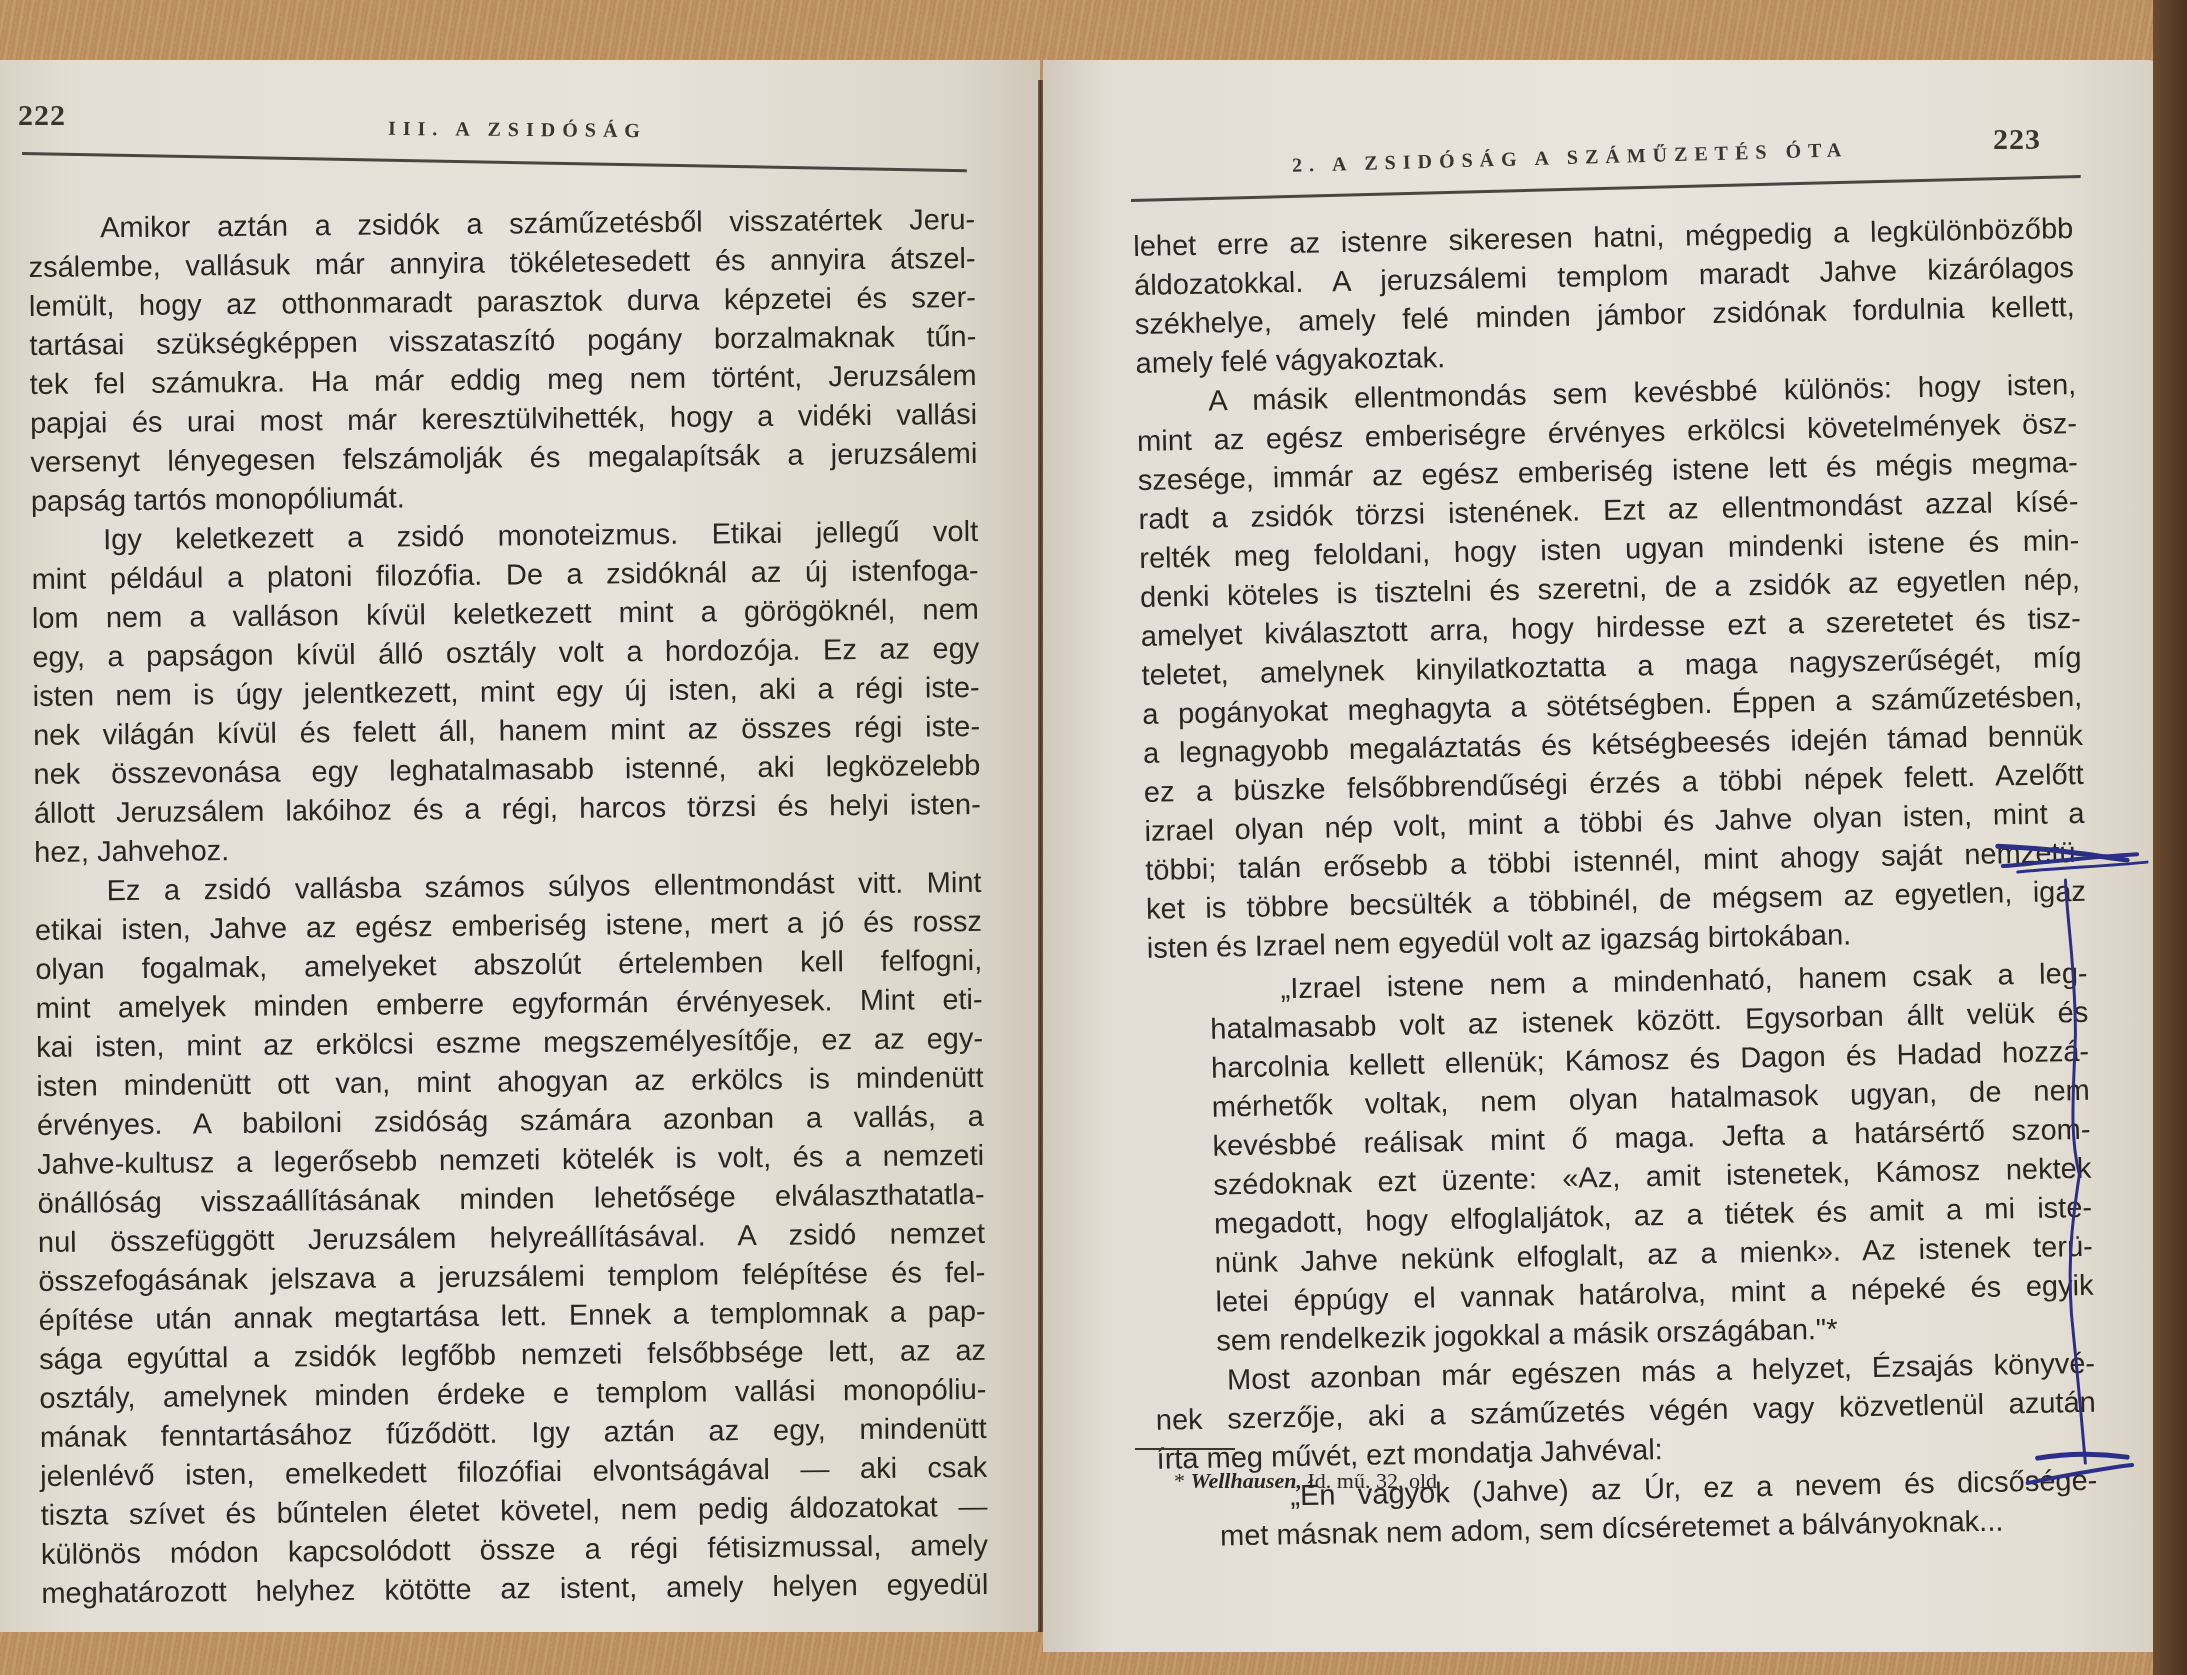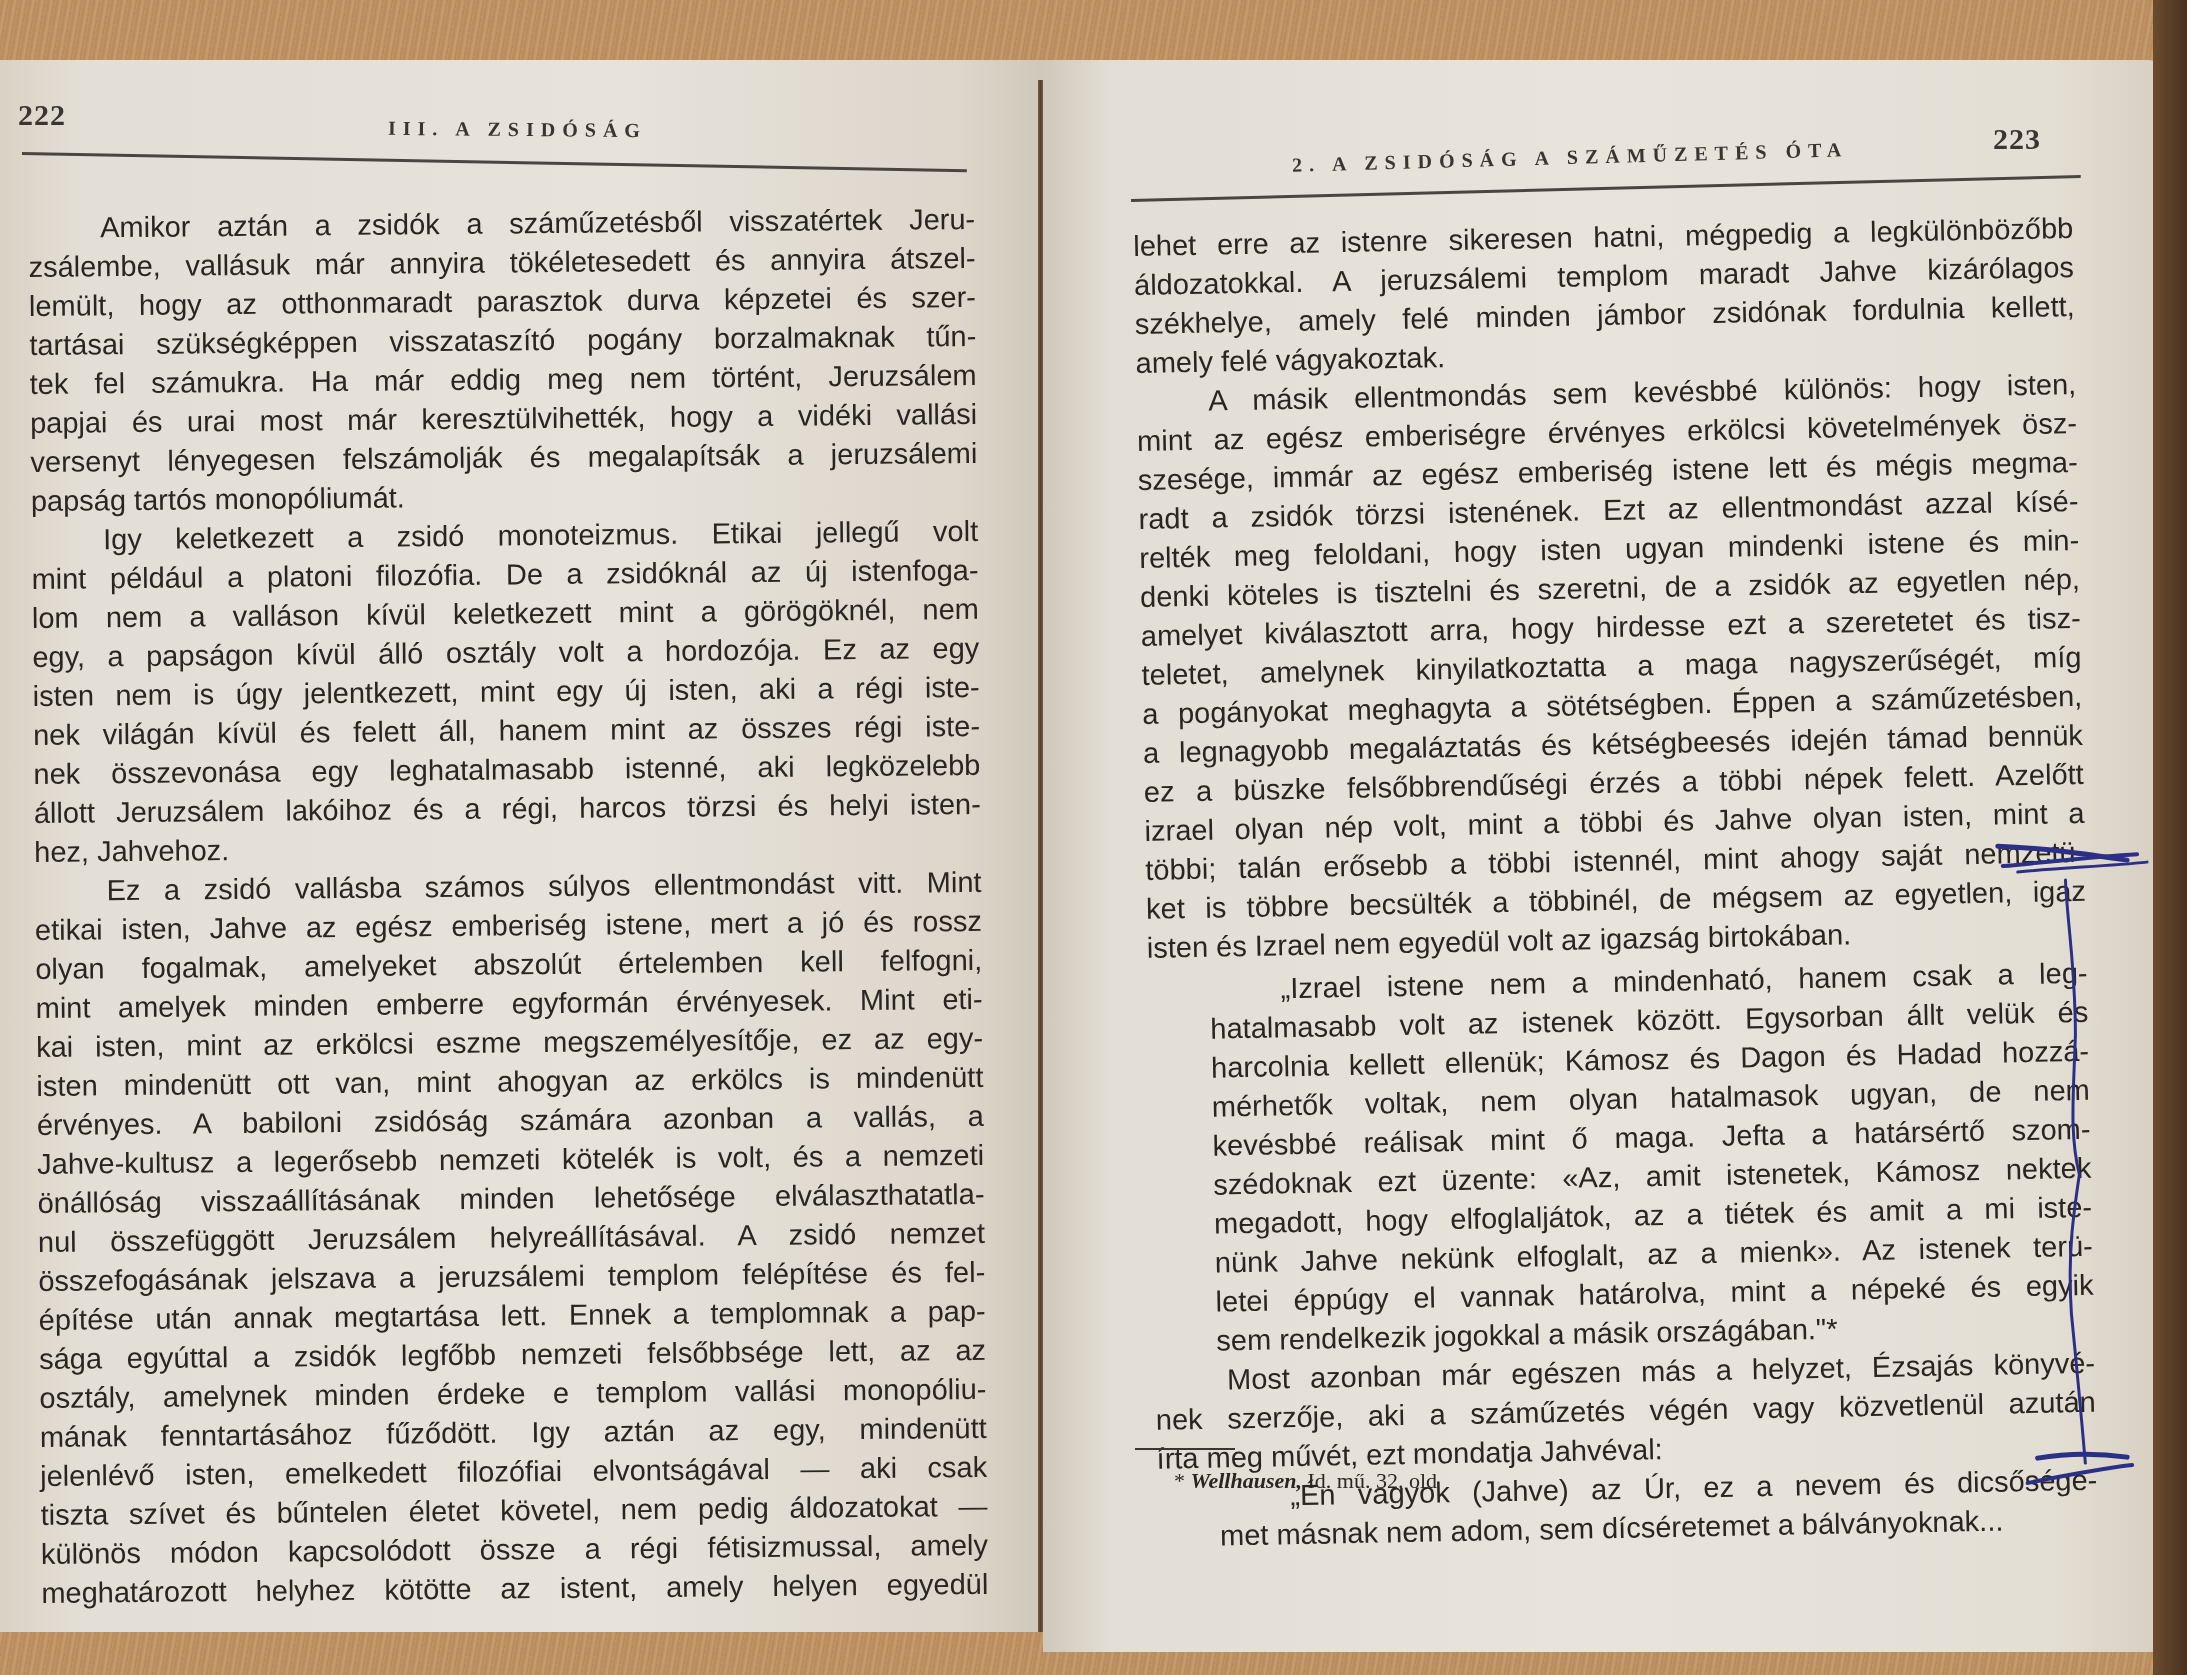--- a/index.html
+++ b/index.html
@@ -28,21 +28,20 @@
       background: #e6e1d8;
       overflow: hidden;
     }
     .page-left {
       left: 0;
       top: 60px;
       width: 1040px;
       height: 1572px;
       background: linear-gradient(90deg, #d9d2c5 0%, #e4dfd6 8%, #e7e2da 60%, #dcd6cb 92%, #cfc7b8 100%);
       border-bottom-right-radius: 6px;
-      padding-left: 7px;
     }
     .page-right {
       left: 1043px;
       top: 60px;
       width: 1114px;
       height: 1592px;
       background: linear-gradient(90deg, #cfc8bb 0%, #e3ded5 6%, #e8e4dc 50%, #e4dfd5 90%, #d8d0c3 100%);
       border-top-right-radius: 8px;
     }
     .spine {

